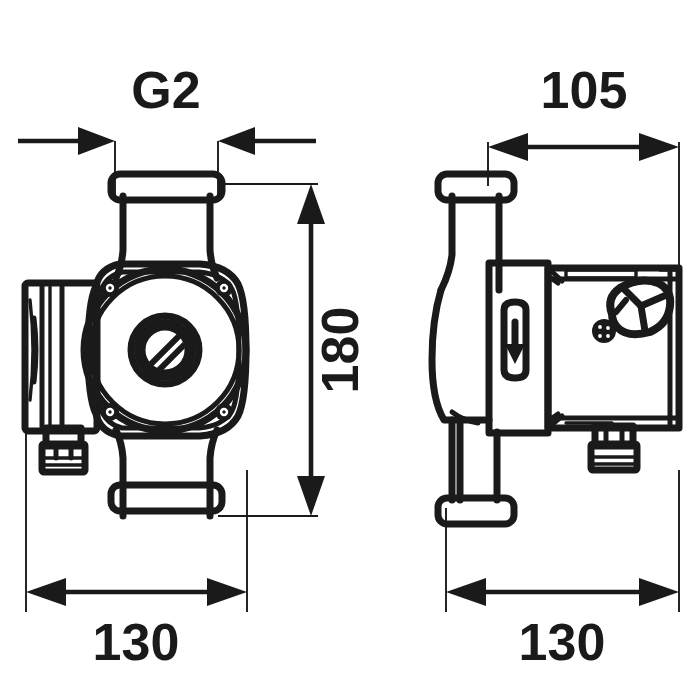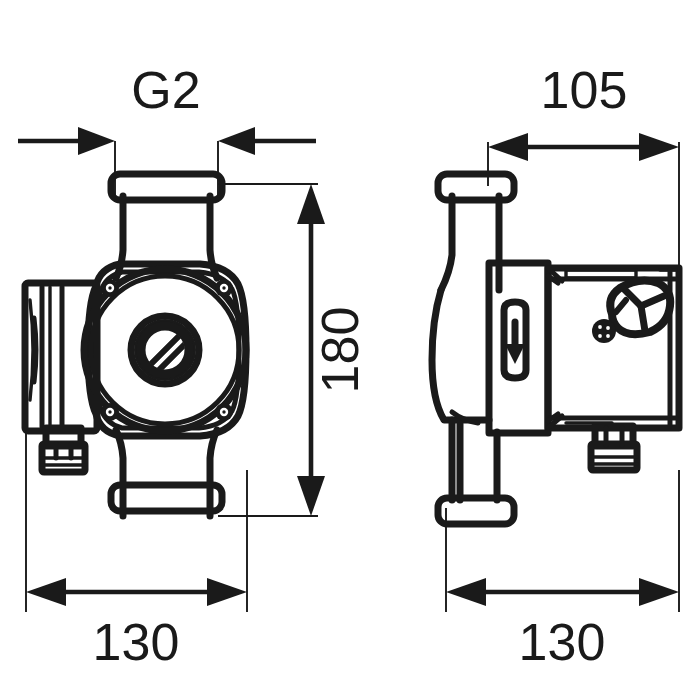--- a/index.html
+++ b/index.html
@@ -12,20 +12,21 @@
     width: 700px;
     height: 700px;
     font-family: "Liberation Sans", sans-serif;
     overflow: hidden;
   }
   #drawing-root {
     position: relative;
     width: 700px;
     height: 560px;
     background: #ffffff;
+    font-weight: bold;
   }
   #drawing-svg {
     position: absolute;
     top: 0;
     left: 0;
     display: block;
   }
   .dim-text {
     font-family: "Liberation Sans", sans-serif;
     font-size: 52px;

